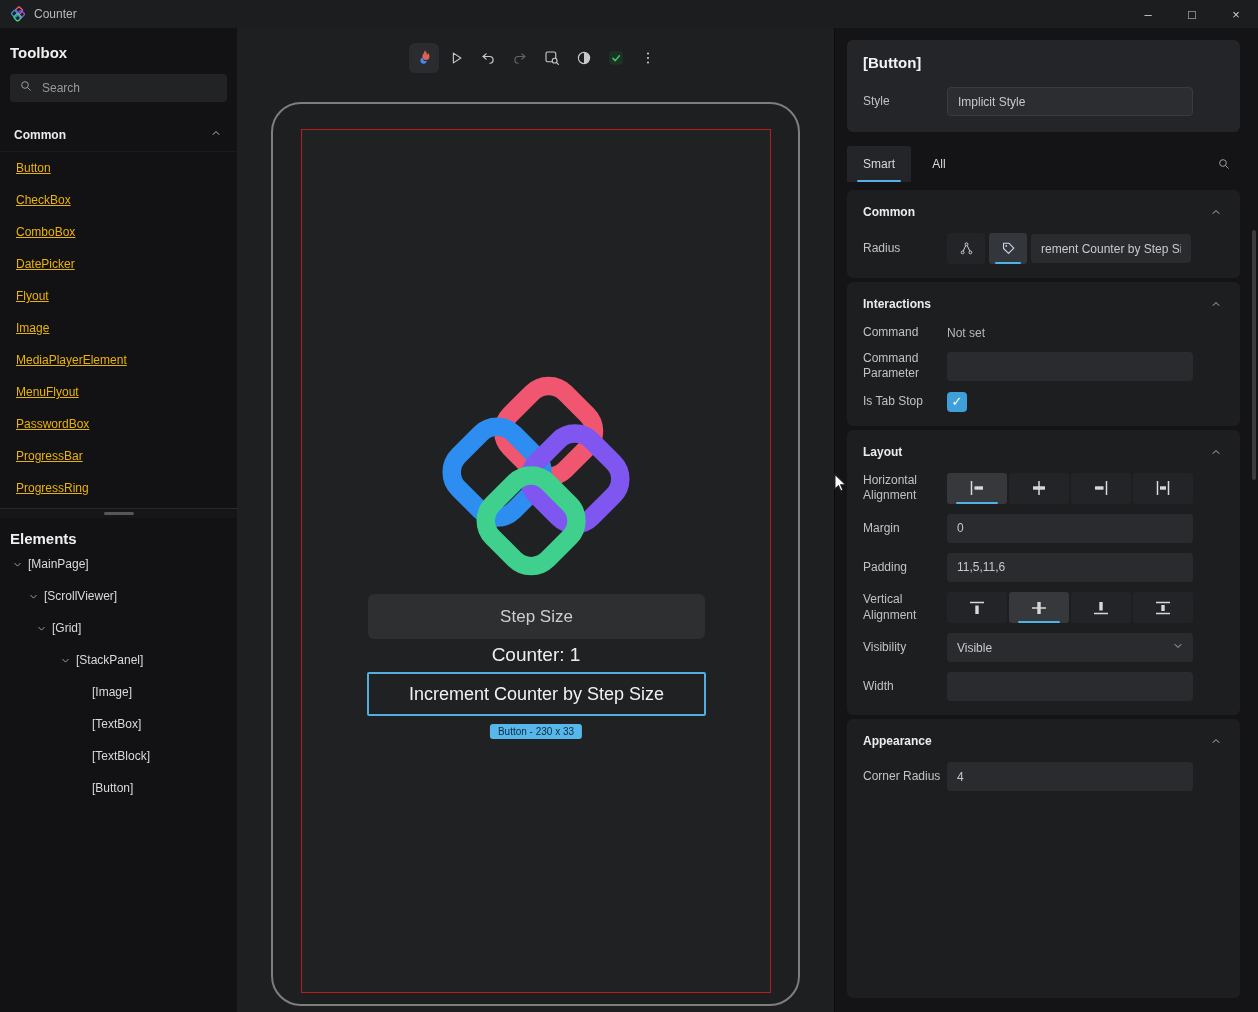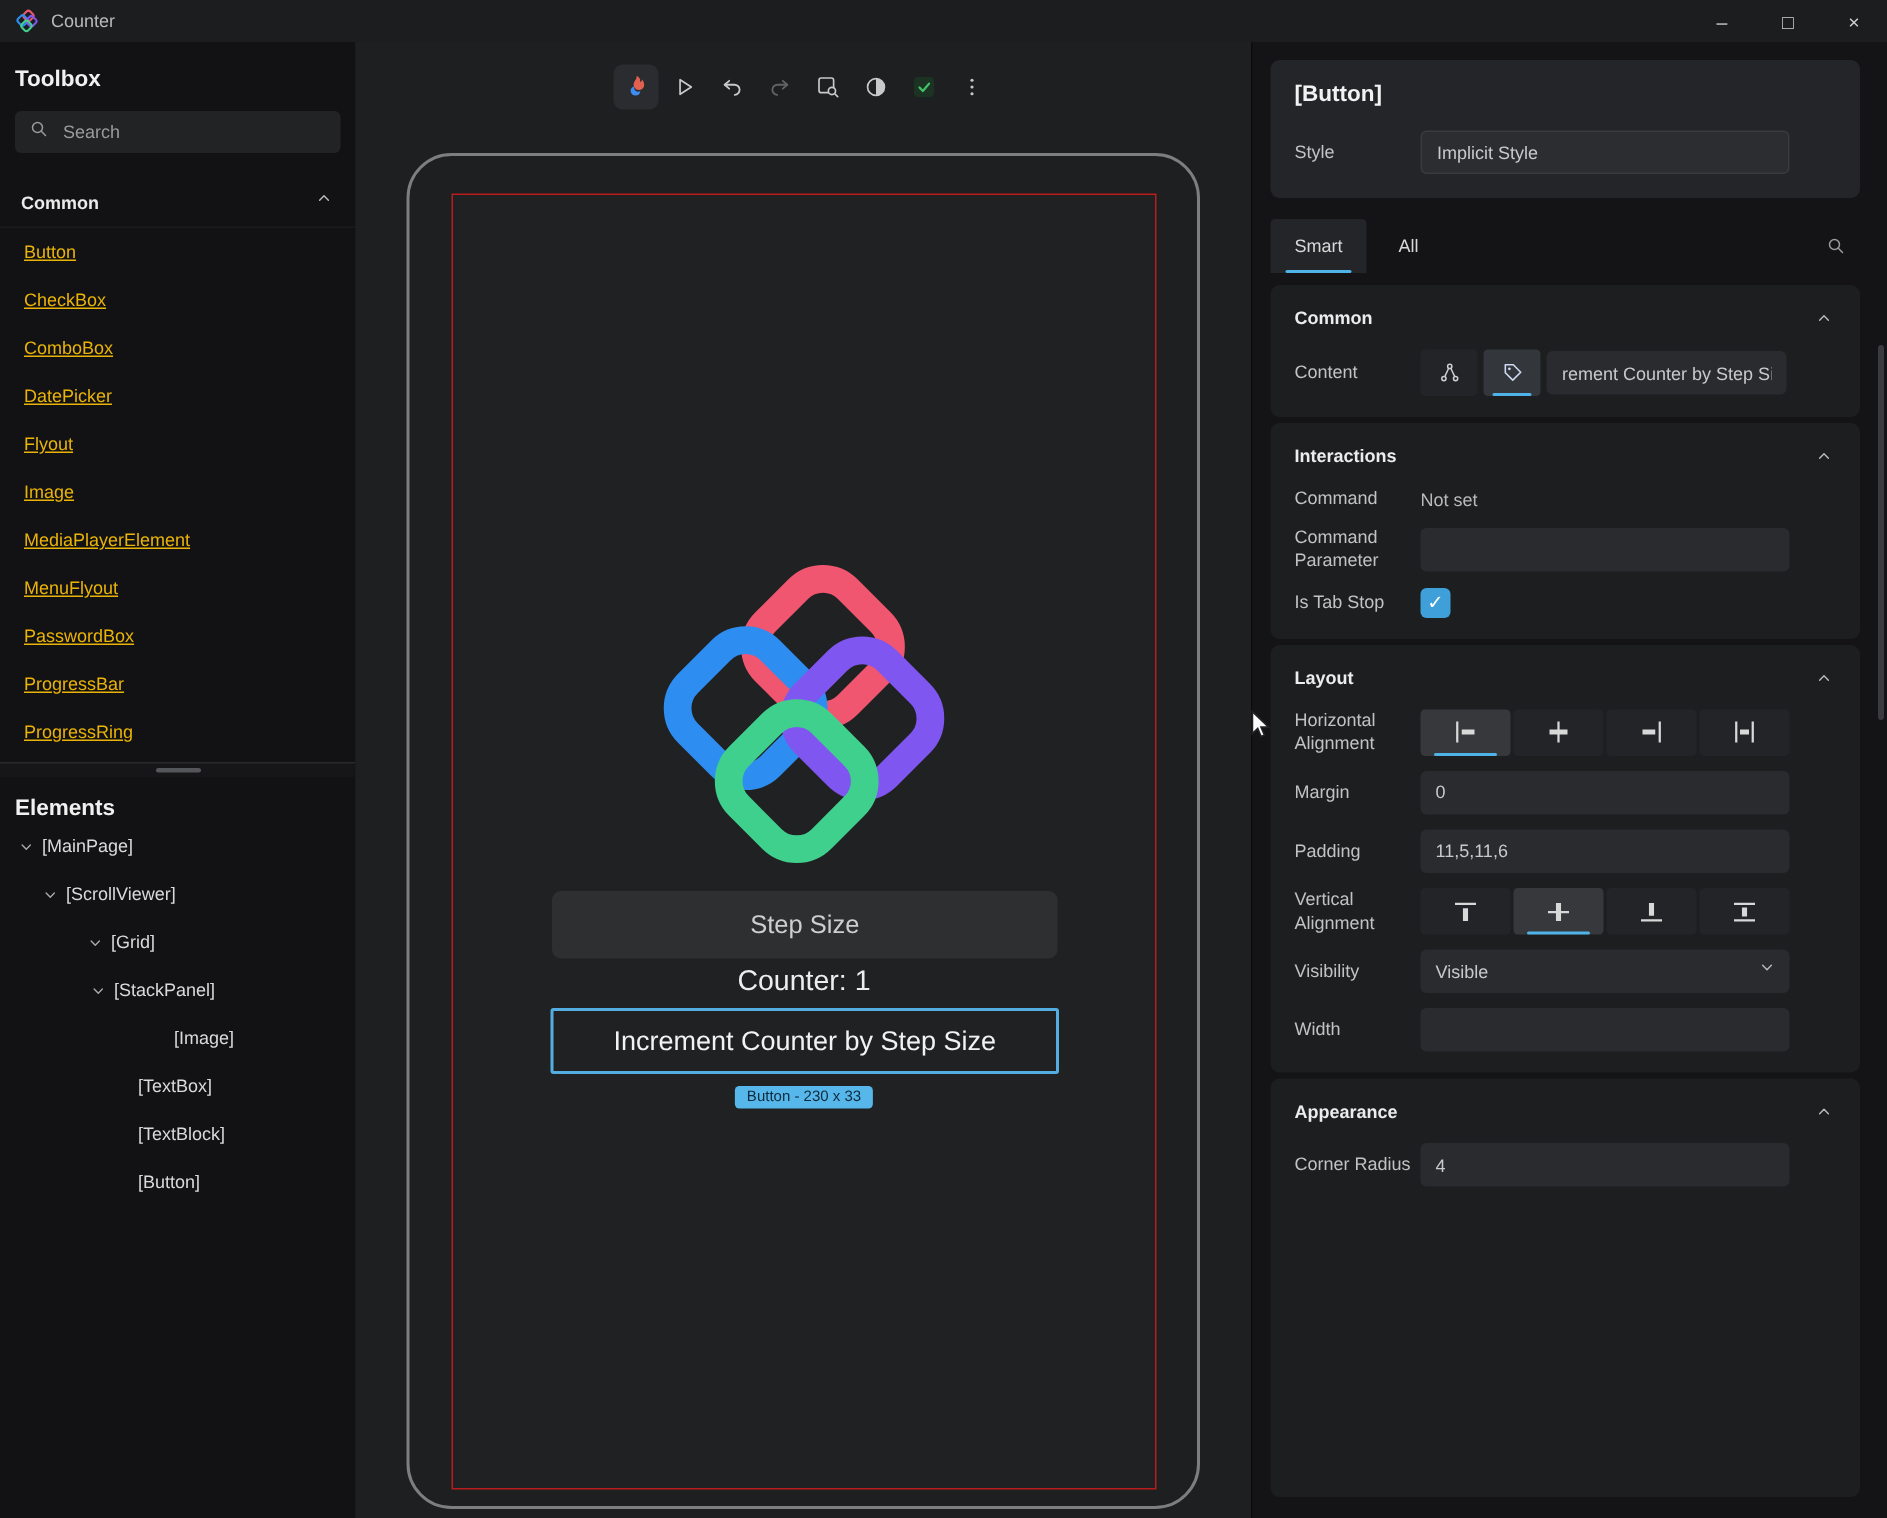--- a/index.html
+++ b/index.html
@@ -200,39 +200,39 @@
 
             <div class="tree-item" style="padding-left: 26px;">
               <span class="tchev">
                 <svg width="11" height="11" viewBox="0 0 24 24" fill="none">
                   <path d="M6 9.5l6 6 6-6" stroke="#aaaaaa" stroke-width="2" stroke-linecap="round" stroke-linejoin="round"></path>
                 </svg>
               </span>
               <span class="tlabel">[ScrollViewer]</span>
             </div>
 
-            <div class="tree-item" style="padding-left: 56px;">
+            <div class="tree-item" style="padding-left: 34px;">
               <span class="tchev">
                 <svg width="11" height="11" viewBox="0 0 24 24" fill="none">
                   <path d="M6 9.5l6 6 6-6" stroke="#aaaaaa" stroke-width="2" stroke-linecap="round" stroke-linejoin="round"></path>
                 </svg>
               </span>
               <span class="tlabel">[Grid]</span>
             </div>
 
             <div class="tree-item" style="padding-left: 58px;">
               <span class="tchev">
                 <svg width="11" height="11" viewBox="0 0 24 24" fill="none">
                   <path d="M6 9.5l6 6 6-6" stroke="#aaaaaa" stroke-width="2" stroke-linecap="round" stroke-linejoin="round"></path>
                 </svg>
               </span>
               <span class="tlabel">[StackPanel]</span>
             </div>
 
-            <div class="tree-item leaf" style="padding-left: 98px;">
+            <div class="tree-item leaf" style="padding-left: 74px;">
               <span class="tchev">
                 <svg width="11" height="11" viewBox="0 0 24 24" fill="none">
                   <path d="M6 9.5l6 6 6-6" stroke="#aaaaaa" stroke-width="2" stroke-linecap="round" stroke-linejoin="round"></path>
                 </svg>
               </span>
               <span class="tlabel">[Image]</span>
             </div>
 
             <div class="tree-item leaf" style="padding-left: 74px;">
               <span class="tchev">
@@ -373,21 +373,21 @@
       <div class="card">
         <div class="card-head">
           <span class="sect-title">Common</span>
           <button class="chevbtn">
               <svg width="14" height="14" viewBox="0 0 24 24" fill="none">
                 <path d="M7 14.5l5-5 5 5" stroke="#b9b9b9" stroke-width="1.7" stroke-linecap="round" stroke-linejoin="round"></path>
               </svg>
             </button>
         </div>
         <div class="prop-row">
-          <span class="plabel">Content</span>
+          <span class="plabel">Radius</span>
           <div class="field-flex">
             <button class="iconbtn">
                 <svg width="17" height="17" viewBox="0 0 24 24" fill="none">
                   <circle cx="12" cy="6" r="2" stroke="#cfcfcf" stroke-width="1.4"></circle>
                   <circle cx="6.5" cy="17.5" r="2" stroke="#cfcfcf" stroke-width="1.4"></circle>
                   <circle cx="17.5" cy="17.5" r="2" stroke="#cfcfcf" stroke-width="1.4"></circle>
                   <path d="M11 7.8 7.3 15.7M13 7.8 16.7 15.7" stroke="#cfcfcf" stroke-width="1.4"></path>
                 </svg>
               </button>
             <button class="iconbtn selected">

